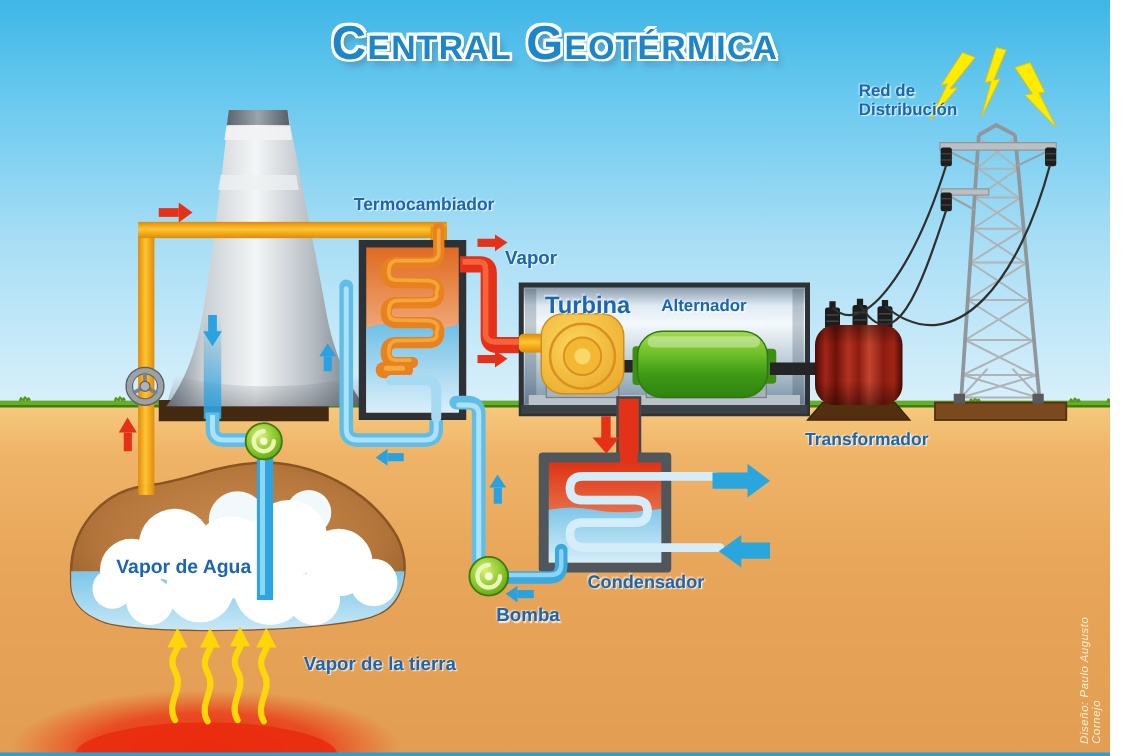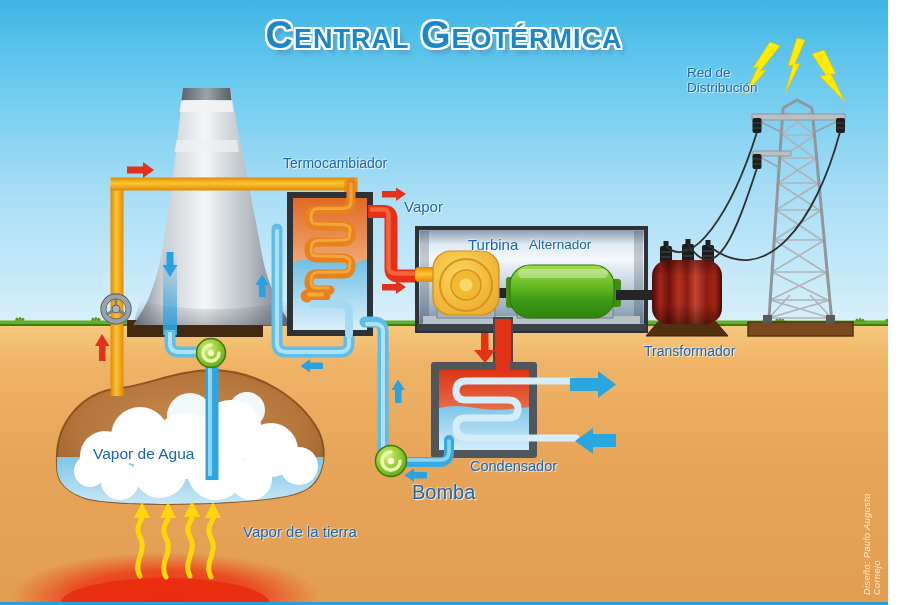--- a/index.html
+++ b/index.html
@@ -8,21 +8,21 @@
     font-family:"Liberation Sans",sans-serif;
     background:linear-gradient(180deg,#3eb6e6 0%,#66c8ee 12%,#a8def5 32%,#dcf1fb 55%,#f9fdfe 78%,#ffffff 100%);
   }
   #ground{
     position:absolute;left:0;top:323px;width:900px;height:282px;
     background:linear-gradient(180deg,#f6ca7e 0%,#efb468 14%,#e8a65a 45%,#e29d52 100%);
   }
   #bottom-strip{position:absolute;left:0;bottom:0;width:900px;height:3px;background:#2a9fd8;}
   svg{position:absolute;left:0;top:0;}
   .label{
-    position:absolute;font-weight:normal;color:#1a66b2;font-size:14px;line-height:15px;
+    position:absolute;font-weight:bold;color:#1a66b2;font-size:14px;line-height:15px;
     text-shadow:1px 1px 1px rgba(255,255,255,.85), -1px -1px 1px rgba(255,255,255,.5);
     white-space:nowrap;
   }
   #title{
     position:absolute;left:0;right:0;top:14px;text-align:center;
     font-size:38px;font-weight:bold;font-variant:small-caps;letter-spacing:1px;
     color:#1c86c8;
     text-shadow:-2px -2px 0 #fff,2px -2px 0 #fff,-2px 2px 0 #fff,2px 2px 0 #fff,
                 0 -2px 0 #fff,0 2px 0 #fff,-2px 0 0 #fff,2px 0 0 #fff,
                 4px 5px 5px rgba(70,70,90,.35);
@@ -415,27 +415,27 @@
           <polygon points="598,371 598,398 616,384.5"></polygon>
         <rect x="592" y="434" width="24" height="13"></rect>
           <polygon points="593,428 593,454 575,441"></polygon>
       </g>
     </g>
   </svg>
 
   <div id="title">Central Geotérmica</div>
   <div class="label" style="left:283px;top:156px;">Termocambiador</div>
   <div class="label" style="left:404px;top:199px;font-size:15px;">Vapor</div>
-  <div class="label" style="left:468px;top:237px;font-size:15px;">Turbina</div>
+  <div class="label" style="left:436px;top:237px;font-size:19px;">Turbina</div>
   <div class="label" style="left:529px;top:237px;font-size:13.5px;">Alternador</div>
   <div class="label" style="left:687px;top:65px;font-size:13.5px;">
     <span style="display:block">Red de</span>
     <span style="display:block">Distribución</span>
   </div>
   <div class="label" style="left:644px;top:344px;">Transformador</div>
   <div class="label" style="left:470px;top:459px;font-size:14.5px;">Condensador</div>
-  <div class="label" style="left:412px;top:485px;font-size:20px;">Bomba</div>
+  <div class="label" style="left:397px;top:485px;font-size:15px;">Bomba</div>
   <div class="label" style="left:93px;top:446px;font-size:15.5px;">Vapor de Agua</div>
   <div class="label" style="left:243px;top:524px;font-size:15px;">Vapor de la tierra</div>
   <div id="credit">Diseño: Paulo Augusto Cornejo</div>
 
   <div id="bottom-strip"></div>
 </div>
 
 </body></html>

